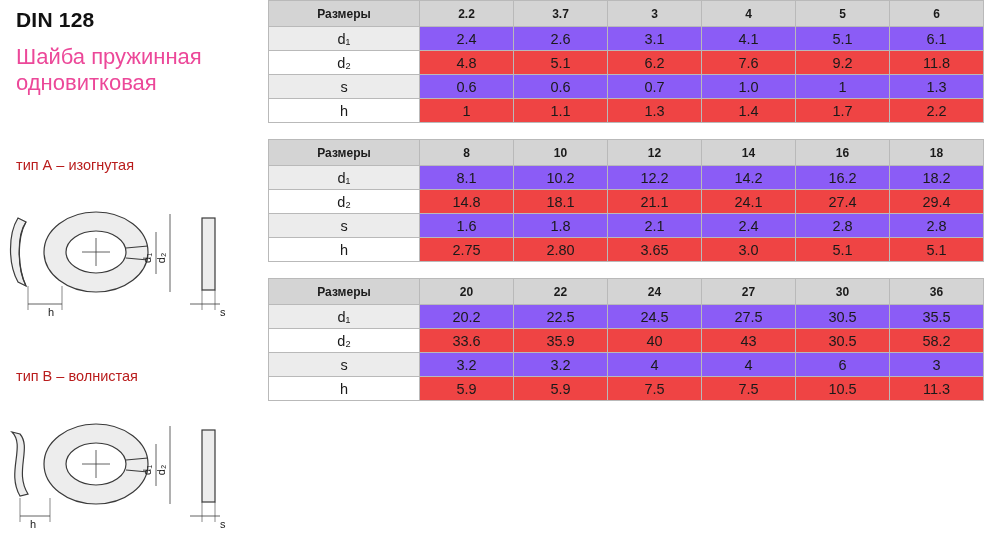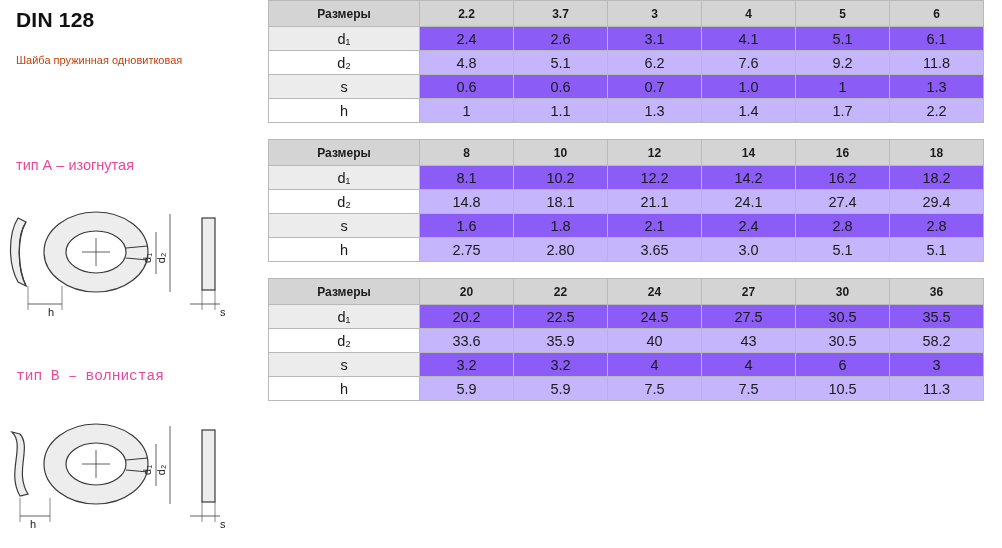--- a/index.html
+++ b/index.html
@@ -35,32 +35,32 @@
     font-size: 21px;
     font-weight: bold;
     letter-spacing: 0.2px;
     color: #111;
   }
   .subtitle {
     position: absolute;
     left: 16px;
     top: 44px;
     width: 230px;
-    font-size: 11px;
-    line-height: 32px;
-    color: #c2410c;
+    font-size: 22px;
+    line-height: 26px;
+    color: #ec4899;
   }
   .type-label {
     position: absolute;
     left: 16px;
     font-size: 14.5px;
-    color: #ec4899;
+    color: #b91c1c;
   }
   .type-a-label { top: 157px; }
-  .type-b-label { top: 368px; font-family: Liberation Mono, monospace; }
+  .type-b-label { top: 368px; }
 
   .fig {
     position: absolute;
     left: 4px;
   }
   .fig-a { top: 186px; }
   .fig-b { top: 398px; }
 
   
   .tables {
@@ -98,21 +98,21 @@
   table.spec .hdr .rowlabel {
     background: #d4d4d4;
   }
   table.spec tr.alt td {
     background: #8b5cf6;
   }
   table.spec tr.alt td.rowlabel {
     background: #ececec;
   }
   table.spec tr.plain td {
-    background: #c4b5fd;
+    background: #ef4444;
   }
   table.spec tr.plain td.rowlabel {
     background: #ffffff;
   }
   .tbl-wrap { position: relative; }
 </style>
 </head>
 <body>
 
 <div class="page">

